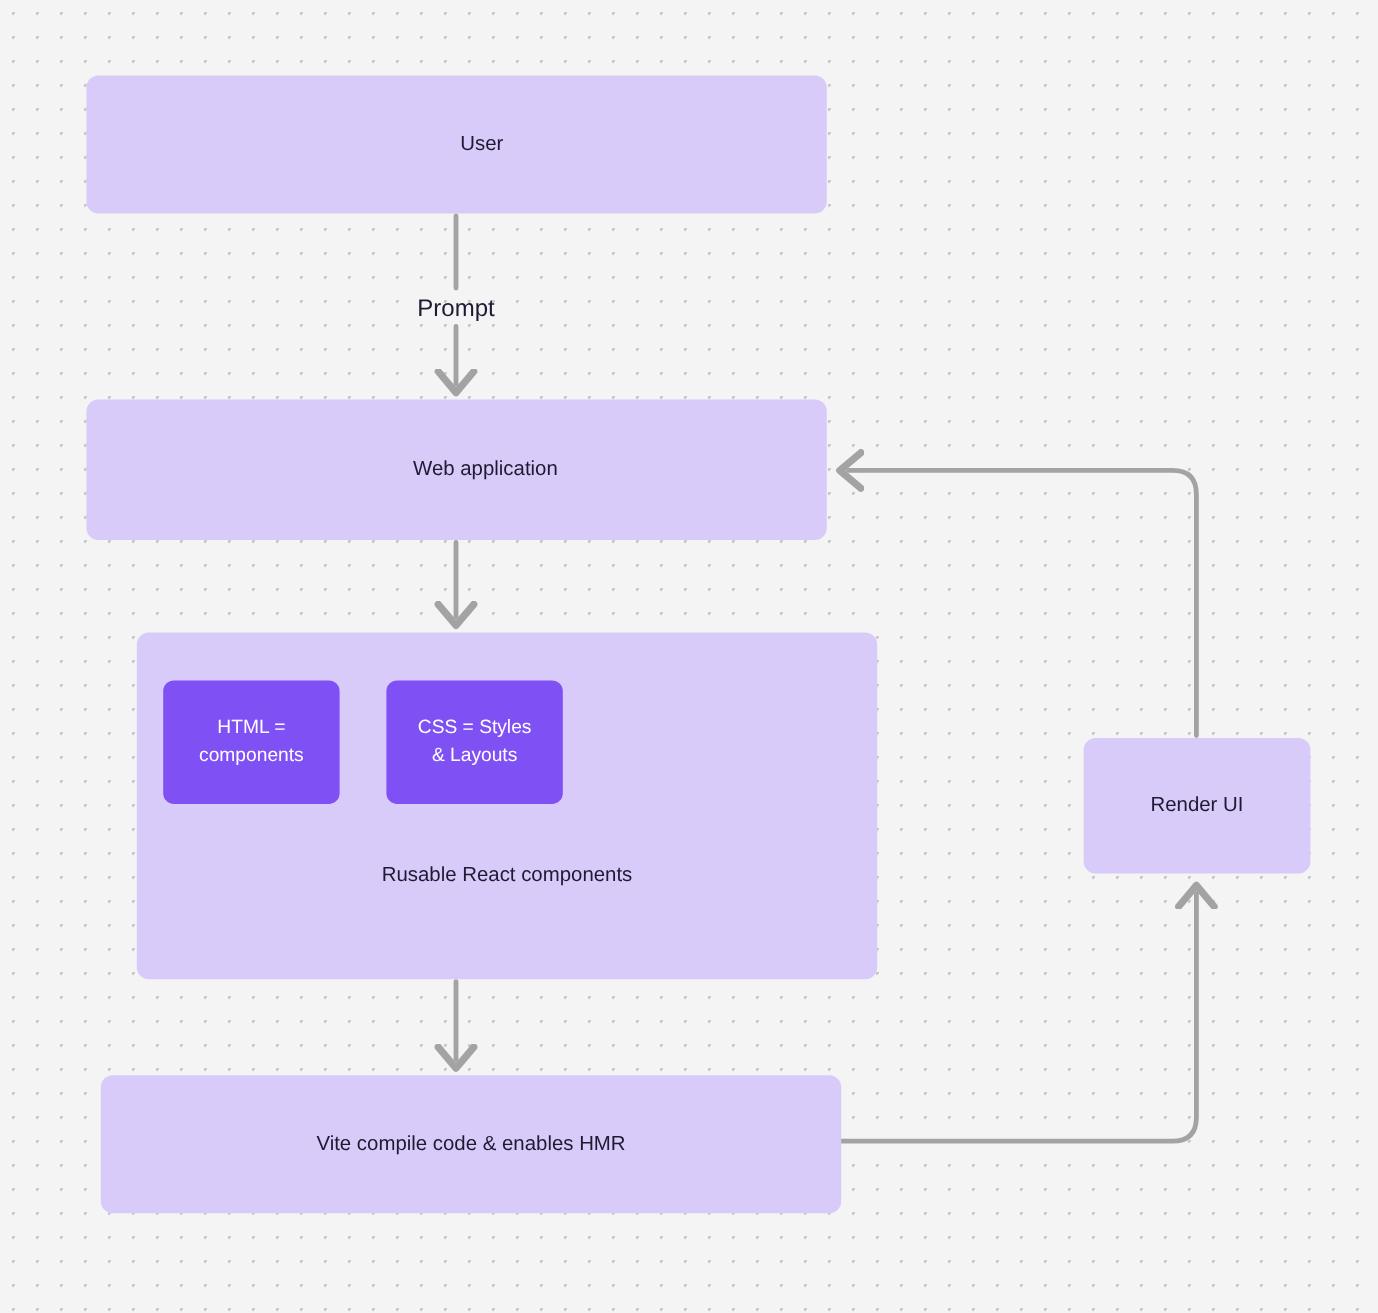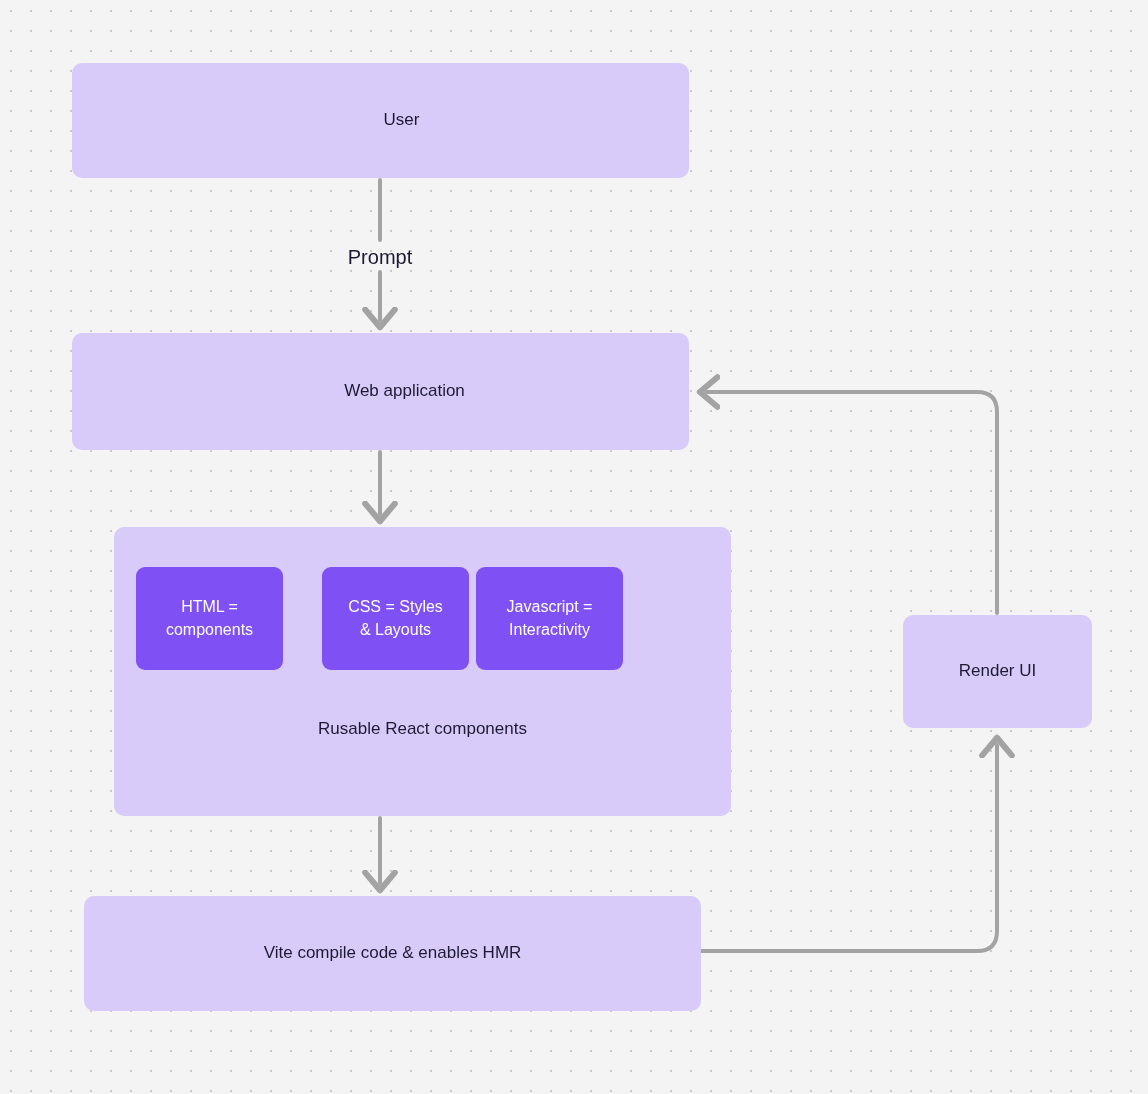--- a/index.html
+++ b/index.html
@@ -125,24 +125,20 @@
   <div class="node node-inner" style="left:136px; top:567px; width:147px; height:103px; flex-direction:column;">
     <span>HTML =</span>
     <span>components</span>
   </div>
 
   <div class="node node-inner" style="left:306px; top:567px; width:147px; height:103px; flex-direction:column;margin-left:16px;">
     <span>CSS = Styles</span>
     <span>&amp; Layouts</span>
   </div>
 
-  <div class="node node-inner" style="left:476px; top:567px; width:147px; height:103px; flex-direction:column;">
-    <span>Javascript =</span>
-    <span>Interactivity</span>
-  </div>
 
   <div class="node node-outer" style="left:84px; top:896px; width:617px; height:115px;">
     <span>Vite compile code &amp; enables HMR</span>
   </div>
 
   <div class="node node-outer" style="left:903px; top:615px; width:189px; height:113px;">
     <span>Render UI</span>
   </div>
 
 </div>

